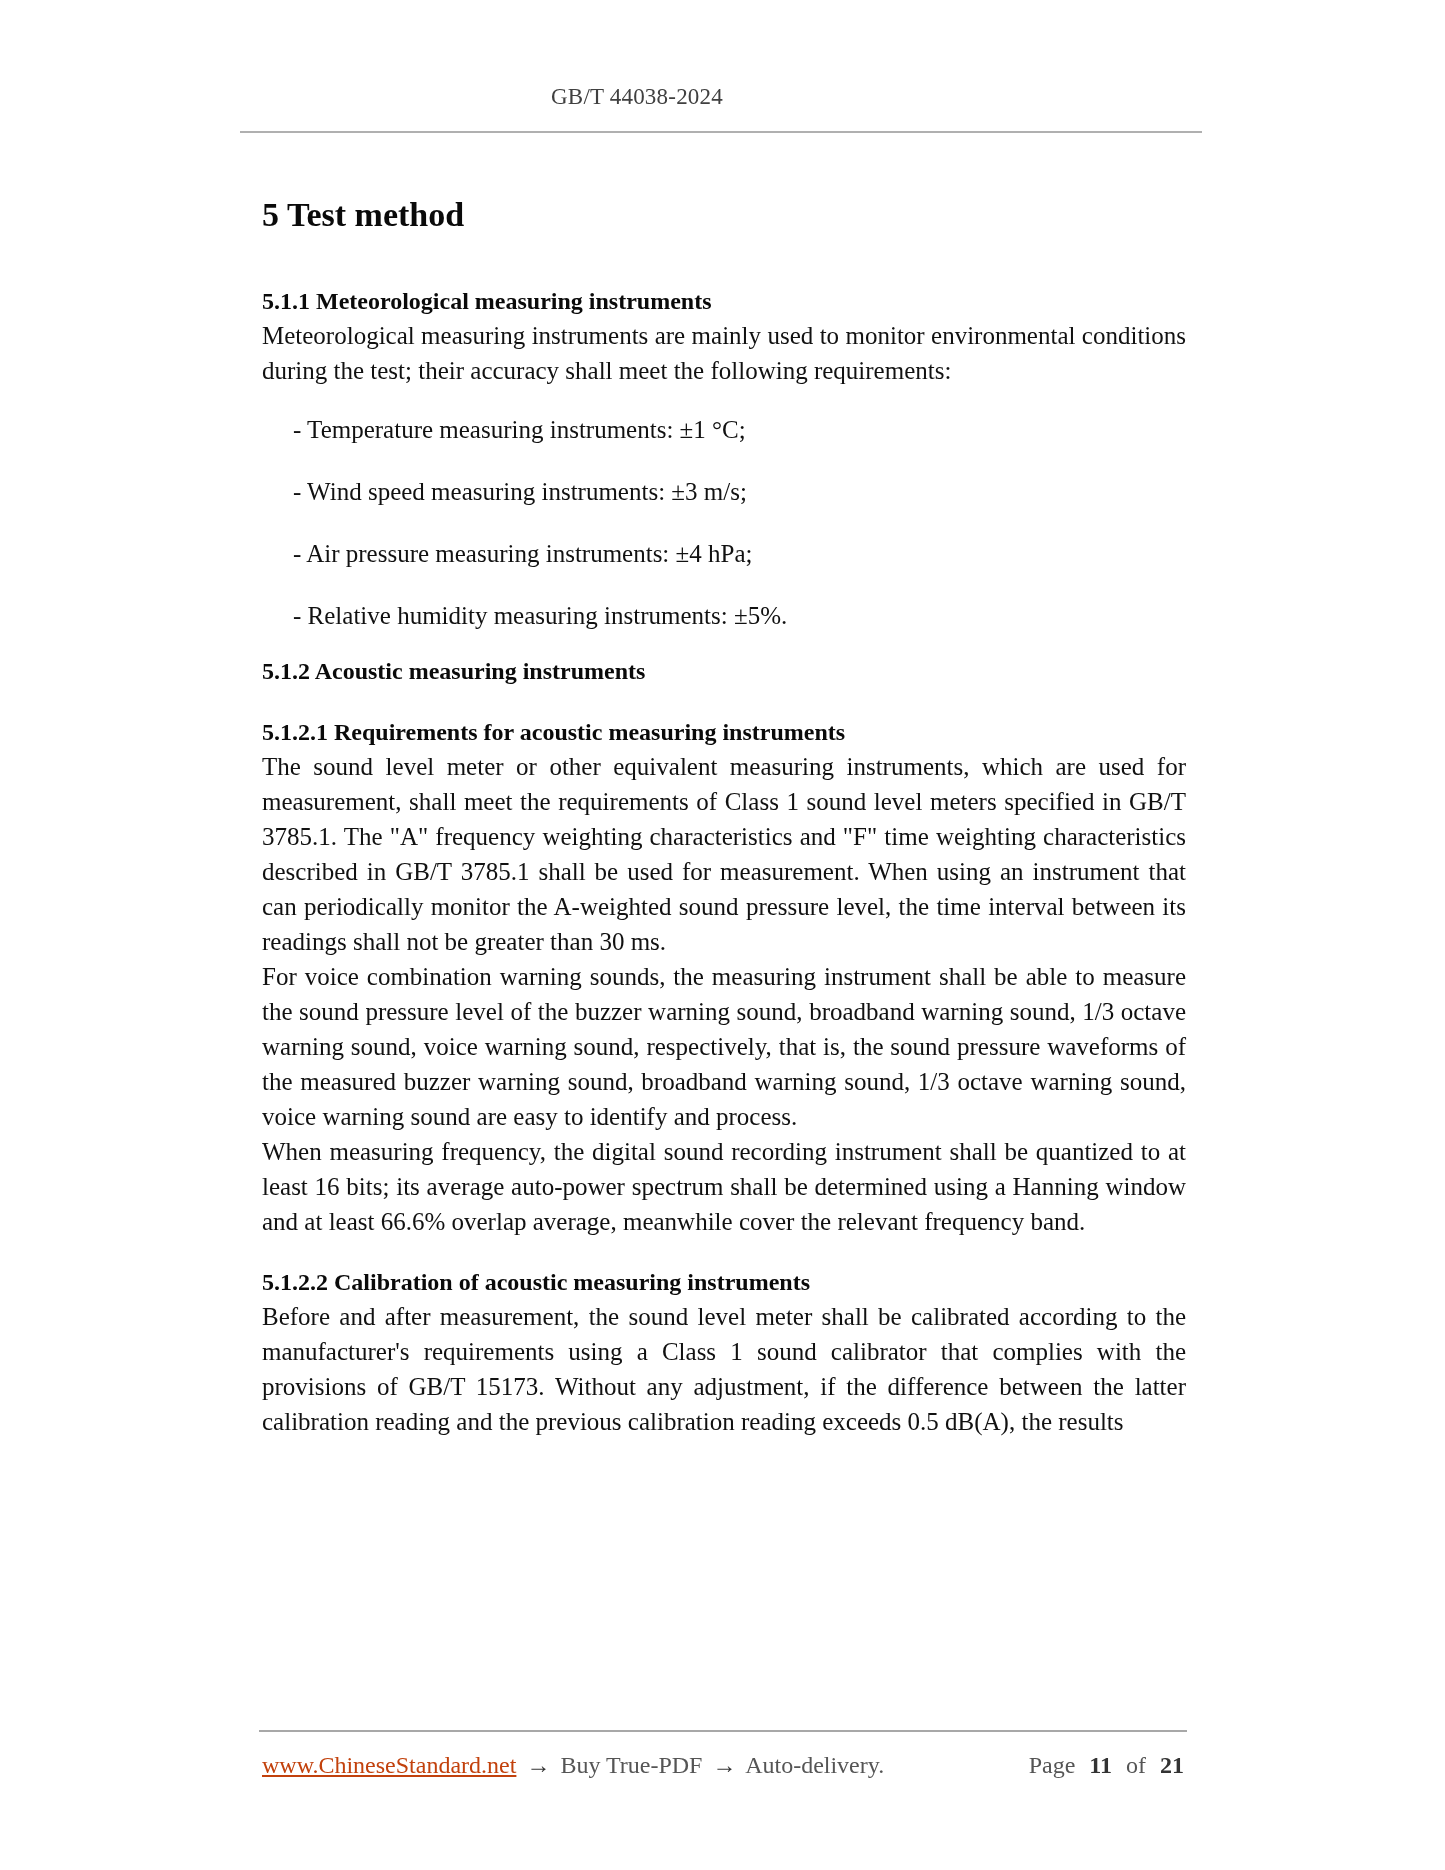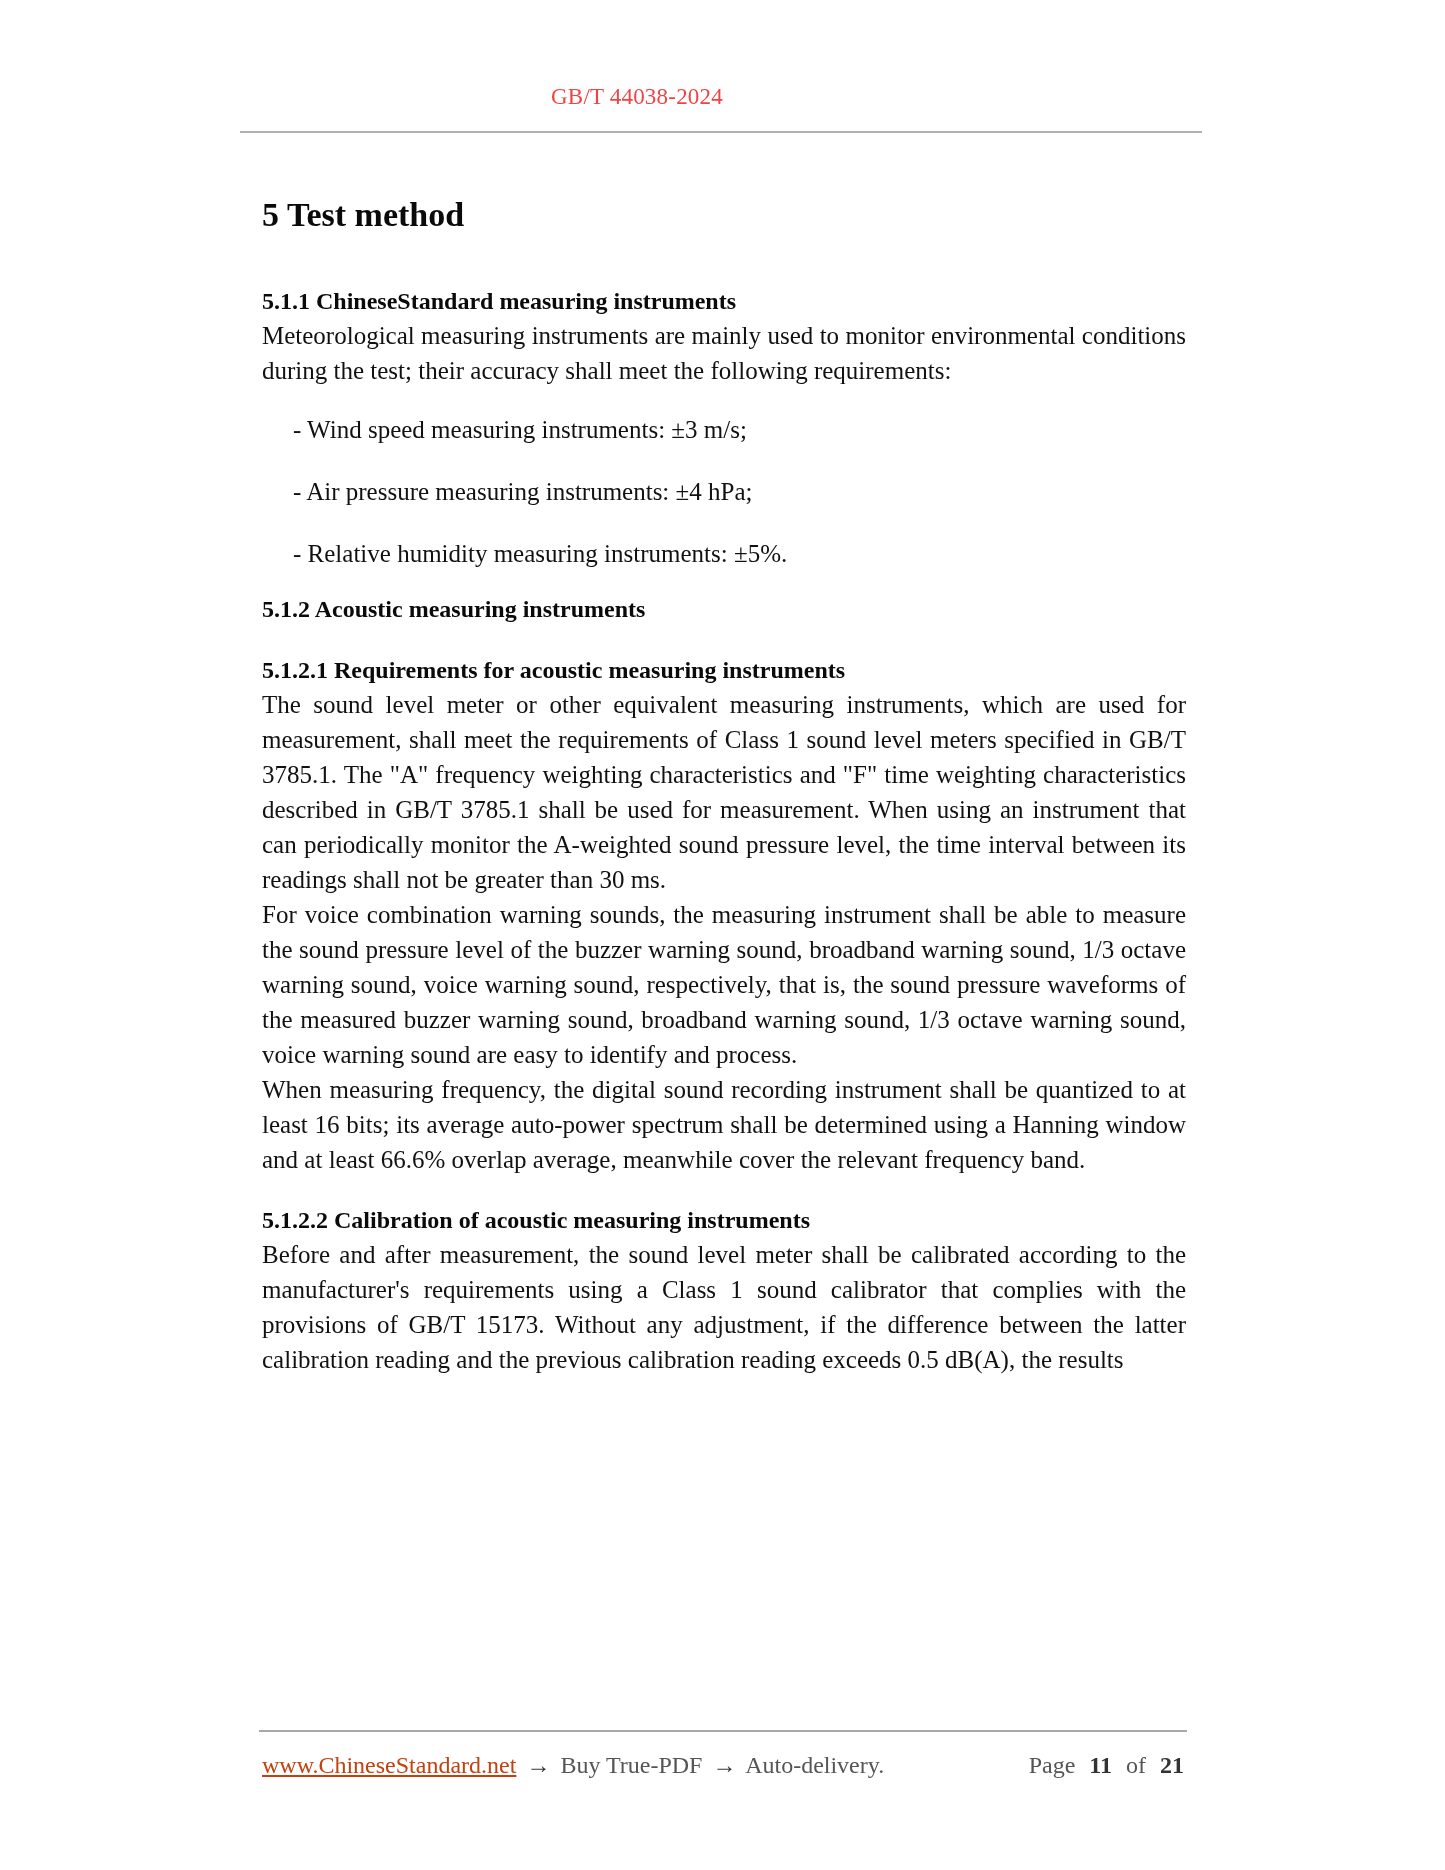--- a/index.html
+++ b/index.html
@@ -15,21 +15,21 @@
       font-family: "Liberation Serif", "DejaVu Serif", serif;
       color: #111111;
     }
     .page-header {
       position: absolute;
       top: 84px;
       left: 0;
       width: 1274px;
       text-align: center;
       font-size: 23px;
-      color: #ef4444;
+      color: #404040;
       letter-spacing: 0.2px;
       font-family: Liberation Serif, serif;
     }
     .header-rule {
       position: absolute;
       top: 131px;
       left: 240px;
       width: 962px;
       height: 2px;
       background: #b0b0b0;
@@ -120,24 +120,25 @@
 </head>
 <body>
 
 <div class="page-header">GB/T 44038-2024</div>
 <div class="header-rule"></div>
 
 <div class="content">
   <h1 class="h-chapter">5 Test method</h1>
 
 
-  <h3 class="h-sub">5.1.1 ChineseStandard measuring instruments</h3>
+  <h3 class="h-sub">5.1.1 Meteorological measuring instruments</h3>
   <p class="para gap-after-heading">Meteorological measuring instruments are mainly used to monitor environmental conditions during the test; their accuracy shall meet the following requirements:</p>
 
   <ul class="req-list">
+    <li>- Temperature measuring instruments: ±1 °C;</li>
     <li>- Wind speed measuring instruments: ±3 m/s;</li>
     <li>- Air pressure measuring instruments: ±4 hPa;</li>
     <li>- Relative humidity measuring instruments: ±5%.</li>
   </ul>
 
   <h3 class="h-sub tight" style="margin-top:21px">5.1.2 Acoustic measuring instruments</h3>
 
   <h4 class="h-sub tight" style="margin-top:27px">5.1.2.1 Requirements for acoustic measuring instruments</h4>
   <p class="para gap-after-heading">The sound level meter or other equivalent measuring instruments, which are used for measurement, shall meet the requirements of Class 1 sound level meters specified in GB/T 3785.1. The "A" frequency weighting characteristics and "F" time weighting characteristics described in GB/T 3785.1 shall be used for measurement. When using an instrument that can periodically monitor the A-weighted sound pressure level, the time interval between its readings shall not be greater than 30 ms.</p>
   <p class="para gap-para">For voice combination warning sounds, the measuring instrument shall be able to measure the sound pressure level of the buzzer warning sound, broadband warning sound, 1/3 octave warning sound, voice warning sound, respectively, that is, the sound pressure waveforms of the measured buzzer warning sound, broadband warning sound, 1/3 octave warning sound, voice warning sound are easy to identify and process.</p>

